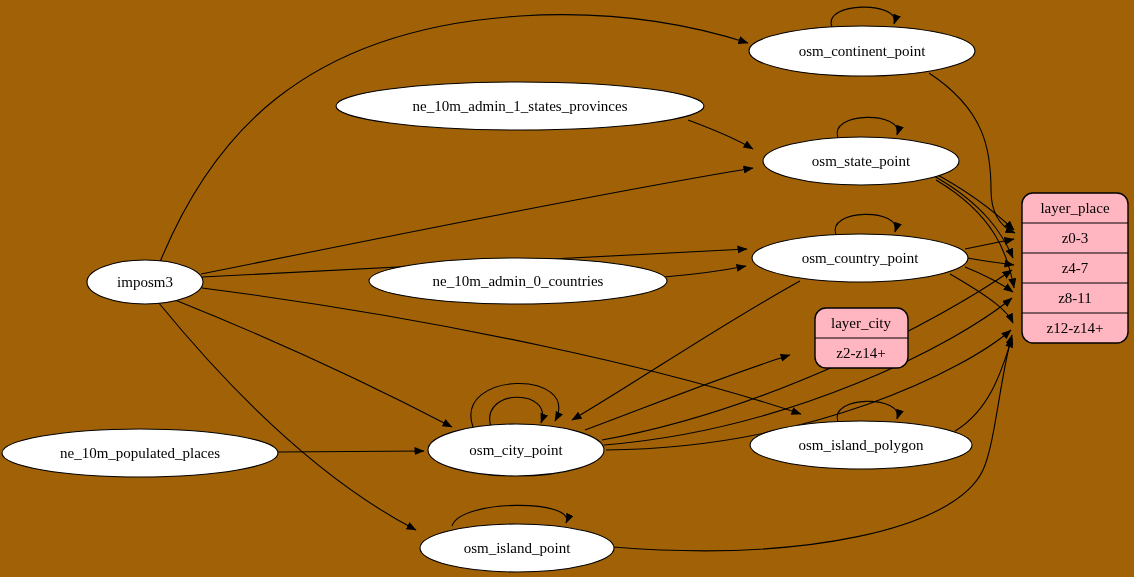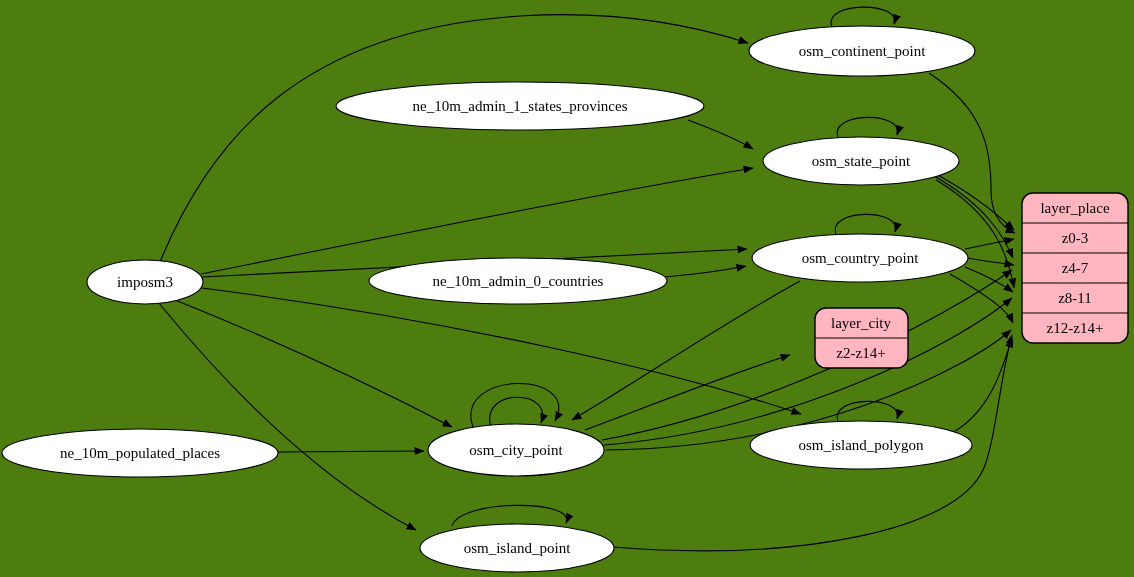--- a/index.html
+++ b/index.html
@@ -1,16 +1,16 @@
 <!DOCTYPE html>
 <html><head>
 <meta charset="utf-8">
 <style>
   html,body{margin:0;padding:0;background:#ffffff;}
-  .stage{position:relative;width:1134px;height:577px;background:#4d7c0f;overflow:hidden;}
+  .stage{position:relative;width:1134px;height:577px;background:#a16207;overflow:hidden;}
   svg{display:block;}
   .edge{fill:none;stroke:#000;stroke-width:1.1;}
   .node-ellipse{fill:#ffffff;stroke:#000;stroke-width:1.1;}
   .record-box{fill:#ffb6c1;stroke:#000;stroke-width:1.4;}
   .record-sep{stroke:#000;stroke-width:1.2;}
   .nlabel{font-family:"Liberation Serif","DejaVu Serif",serif;font-size:15px;fill:#000;text-anchor:middle;}
 </style>
 </head>
 <body>
 

